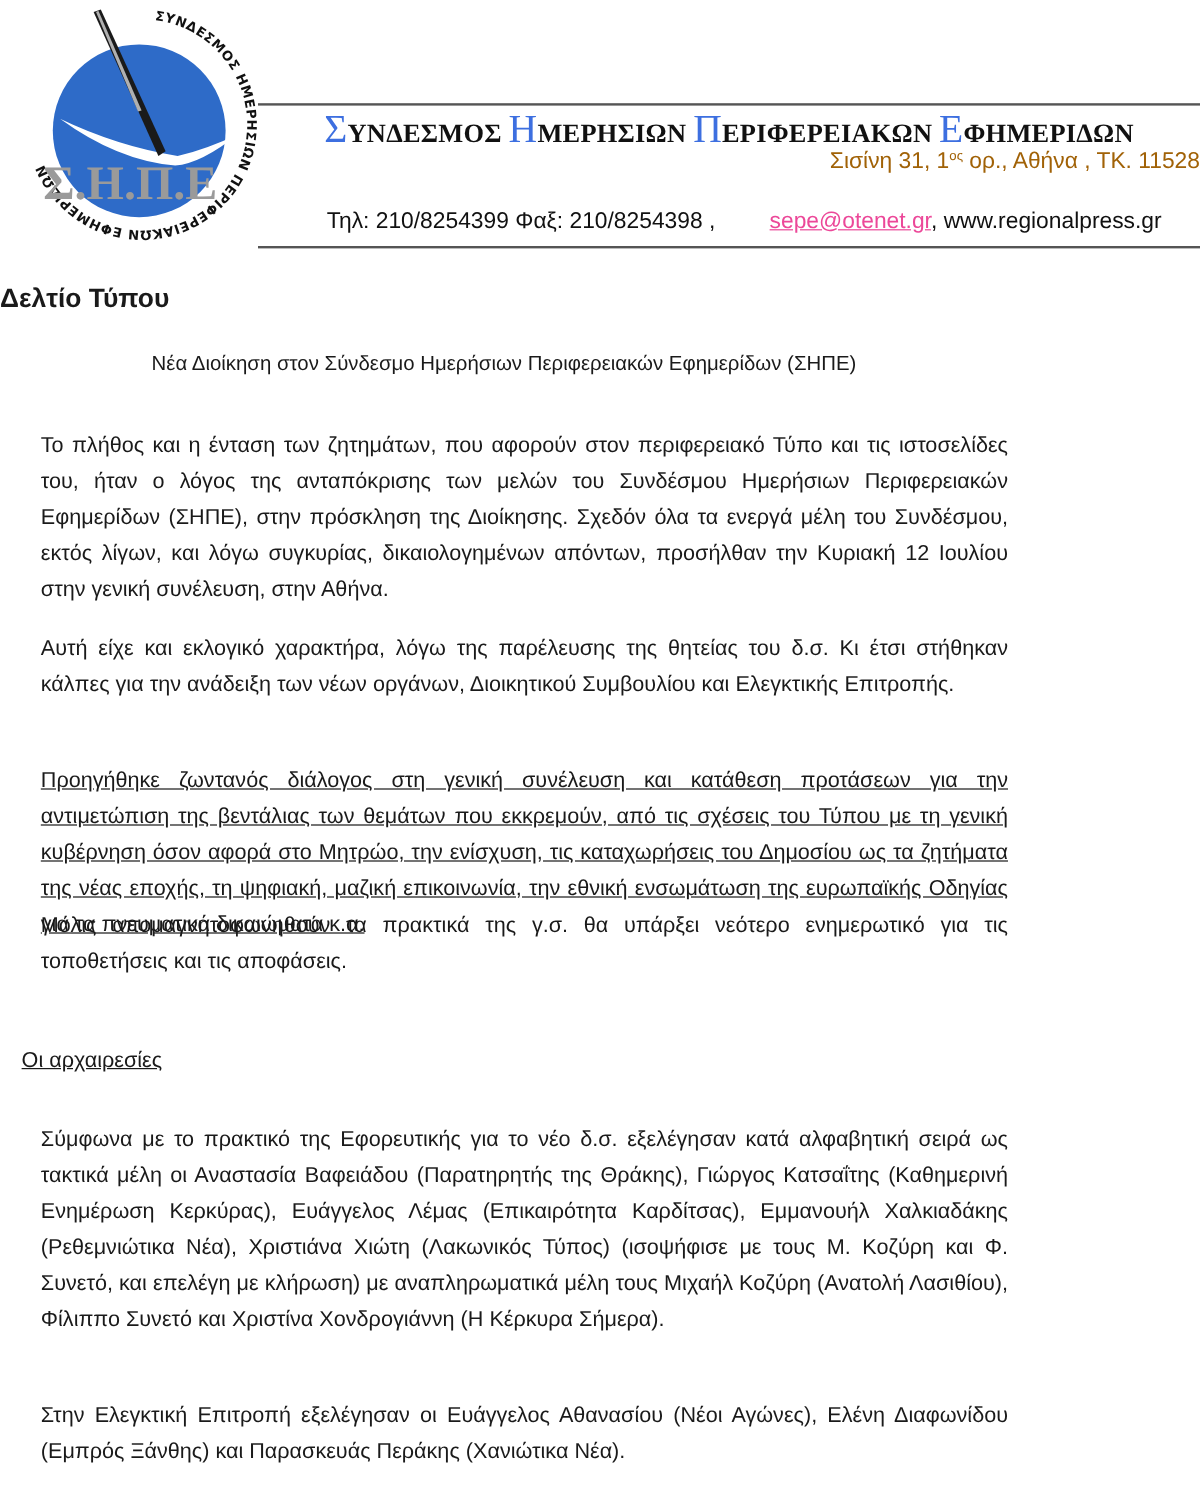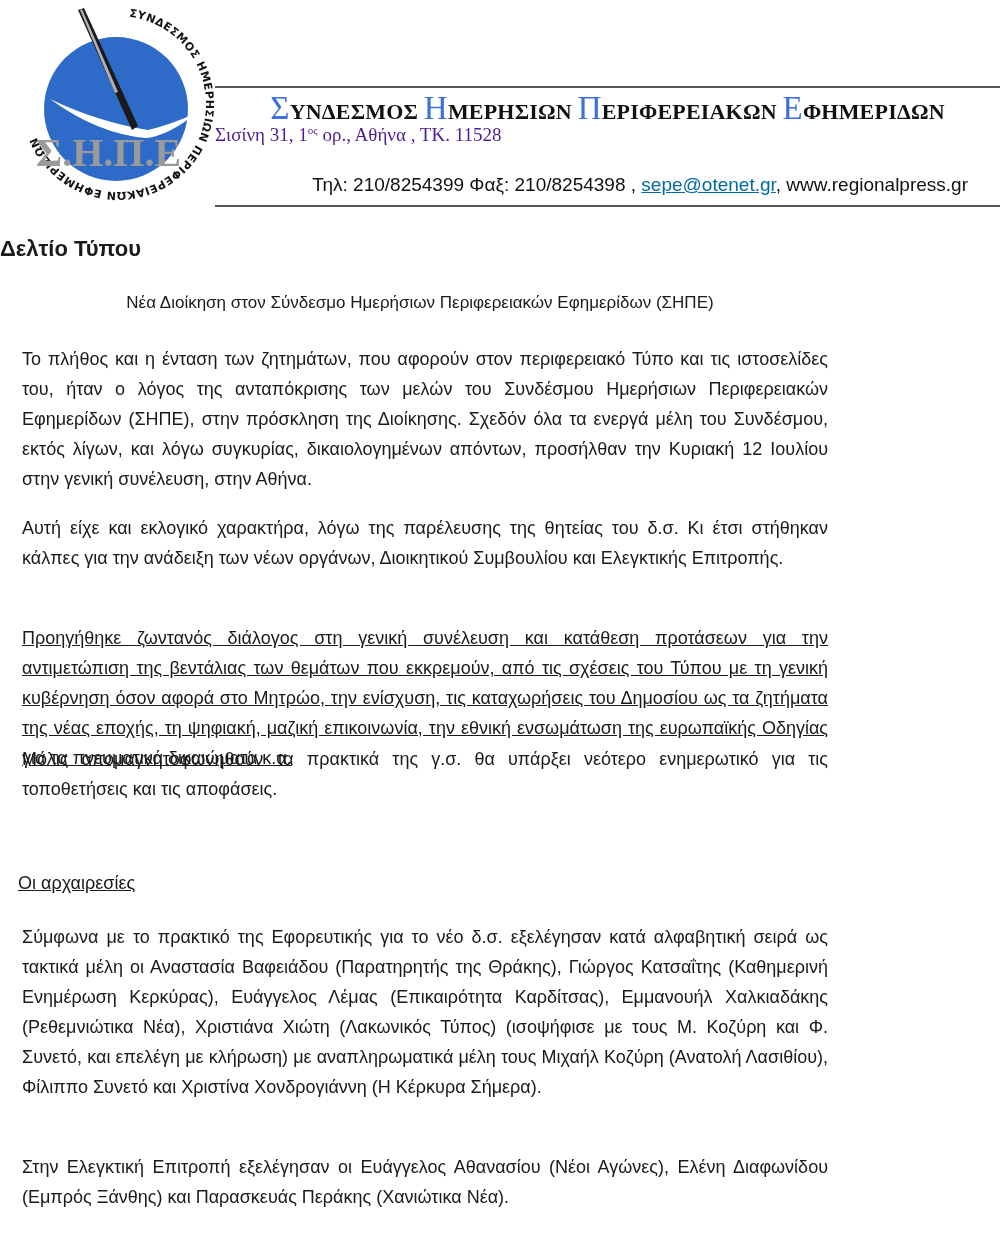--- a/index.html
+++ b/index.html
@@ -6,32 +6,32 @@
   body { width: 1000px; height: 1260px; position: relative; overflow: hidden;
          font-family: "Liberation Sans", "DejaVu Sans", sans-serif; color: #1a1a1a; }
   .logo { position: absolute; left: 18px; top: 4px; width: 200px; height: 200px; }
   .header-rule { position: absolute; left: 215px; right: 0; height: 2px; background: #555; }
   .rule-top { top: 86px; }
   .rule-bottom { top: 205px; }
   .org-name { position: absolute; left: 215px; right: 0; top: 90px; text-align: center;
               font-family: "Liberation Serif", "DejaVu Serif", serif; font-weight: bold;
               font-size: 22px; letter-spacing: 0.2px; color: #111; white-space: nowrap; }
   .org-name .cap { color: #3d6fe0; font-size: 33px; font-weight: normal; }
-  .address { position: absolute; left: 215px; right: 0; top: 124px; text-align: left;
-             font-size: 19px; color: #4c1d95; font-family: Liberation Serif, serif; }
+  .address { position: absolute; left: 215px; right: 0; top: 124px; text-align: right;
+             font-size: 19px; color: #a16207; }
   .address sup { font-size: 11px; }
   .contact { position: absolute; left: 215px; right: 32px; top: 174px; text-align: right;
              font-size: 19px; color: #111; white-space: nowrap; }
-  .contact a { color: #0369a1; text-decoration: underline; }
+  .contact a { color: #ec4899; text-decoration: underline; margin-left: 40px; }
   .title { position: absolute; left: 0; width: 840px; top: 236px; 
            font-weight: bold; font-size: 22px; }
   .subtitle { position: absolute; left: 0; width: 840px; top: 293px; text-align: center;
               font-weight: normal; font-size: 17px; }
   .para { position: absolute; left: 18px; width: 806px; font-size: 18px; line-height: 30px;
-          text-align: justify; margin: 4px; }
+          text-align: justify; margin: 16px; }
   .p1 { top: 340px; }
   .p2 { top: 509px; }
   .p3 { top: 619px; text-decoration: underline; }
   .p4 { top: 740px; }
   .section-heading { position: absolute; left: 18px; top: 868px; font-size: 18px;
                      line-height: 30px; text-decoration: underline; }
   .p5 { top: 918px; }
   .p6 { top: 1148px; }
 </style>
 </head>

